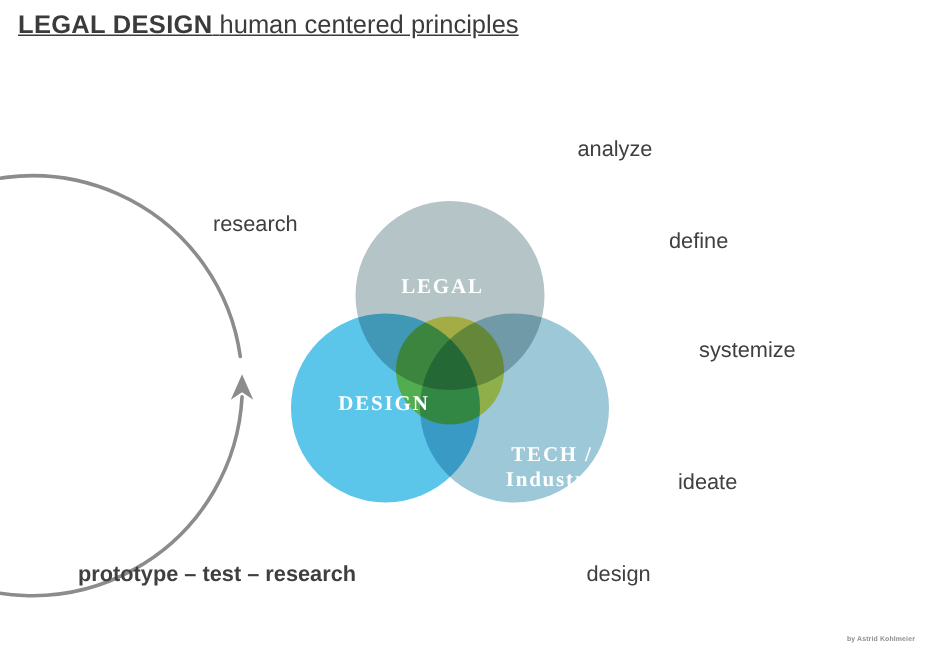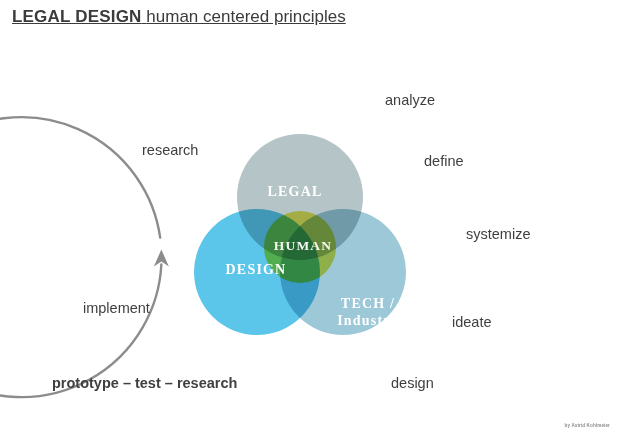--- a/index.html
+++ b/index.html
@@ -61,21 +61,21 @@
     white-space: nowrap;
   }
   .orbit-label.bold {
     font-weight: bold;
   }
 
   
   #lbl-collaborate { left: 206px; top: 81px; }
   #lbl-analyze     { left: 385px; top: 92px; }
   #lbl-research    { left: 106px; top: 142px; margin-left: 36px; }
-  #lbl-define     { left: 424px; top: 153px; }
+  #lbl-define     { left: 446px; top: 153px; }
   #lbl-understand  { left: 47px;  top: 225px; }
   #lbl-systemize   { left: 466px; top: 226px; }
   #lbl-implement   { left: 83px;  top: 300px; }
   #lbl-ideate      { left: 452px; top: 314px; }
   #lbl-prototype   { left: 52px;  top: 375px; }
   #lbl-design      { left: 391px; top: 375px; }
 
   
   .venn-label {
     position: absolute;
@@ -150,32 +150,30 @@
     <g id="venn-sets" style="mix-blend-mode:multiply;">
       <circle id="circle-legal" style="mix-blend-mode:multiply;" cx="300" cy="197" r="63" fill="#b5c4c7"></circle>
       <circle id="circle-design" style="mix-blend-mode:multiply;" cx="257" cy="272" r="63" fill="#5bc5ea"></circle>
       <circle id="circle-tech" style="mix-blend-mode:multiply;" cx="343" cy="272" r="63" fill="#9dc8d7"></circle>
       <circle id="circle-human" style="mix-blend-mode:multiply;" cx="300" cy="247" r="36" fill="#e6e058"></circle>
     </g>
   </svg>
 
   <div class="venn-label" id="lbl-legal">LEGAL</div>
 
-  <div class="venn-label" id="lbl-human">HUMAN</div>
 
   <div class="venn-label" id="lbl-designset">DESIGN</div>
 
   <div class="venn-label" id="lbl-tech">
     <span>TECH /</span><br>
     <span>Industry</span>
   </div>
 
   <div class="orbit-label" id="lbl-analyze">analyze</div>
   <div class="orbit-label" id="lbl-research">research</div>
   <div class="orbit-label" id="lbl-define">define</div>
   <div class="orbit-label" id="lbl-systemize">systemize</div>
-  <div class="orbit-label" id="lbl-implement">implement</div>
   <div class="orbit-label" id="lbl-ideate">ideate</div>
   <div class="orbit-label bold" id="lbl-prototype">prototype – test –  research</div>
   <div class="orbit-label" id="lbl-design">design</div>
 </div>
 
 <div id="credit">by Astrid Kohlmeier</div>
 
 </body></html>

